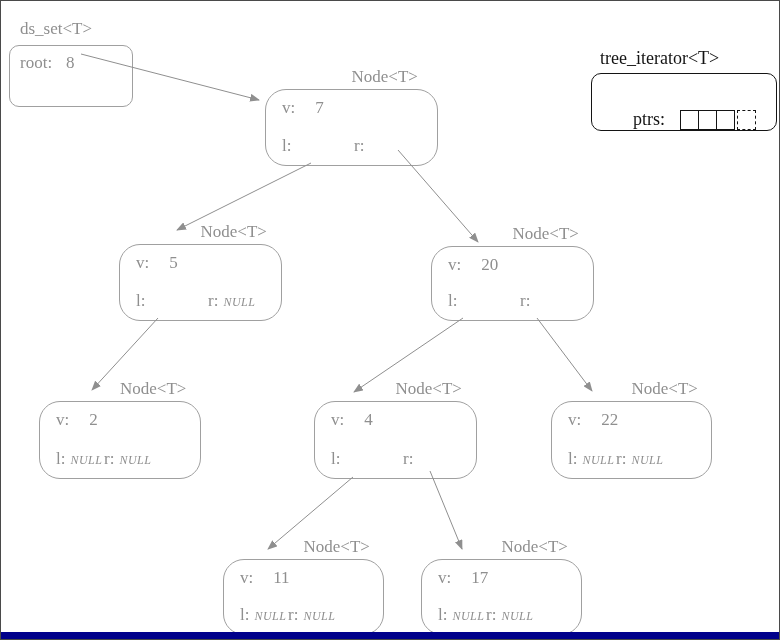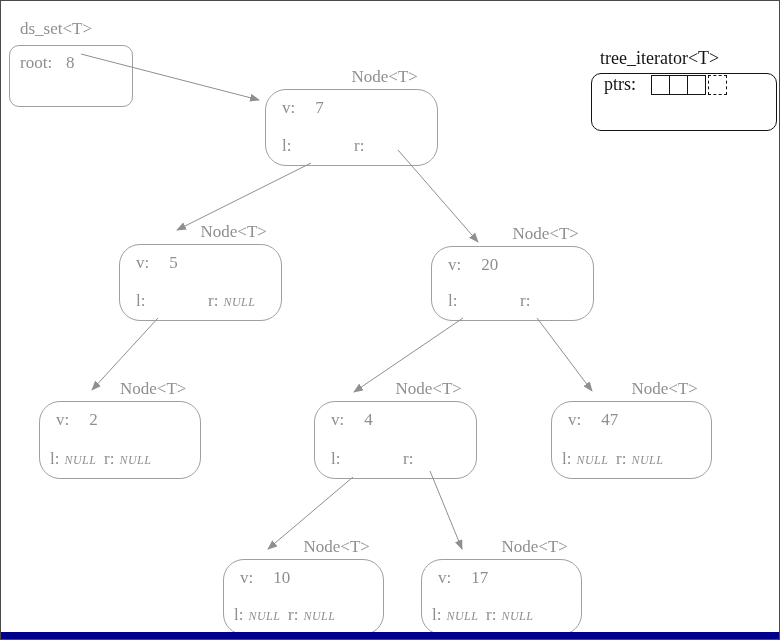--- a/index.html
+++ b/index.html
@@ -25,21 +25,21 @@
   }
   .node-title {
     position:absolute; left:50%; top:-23px;
     white-space:nowrap; color:var(--gray,#8f8f8f);
   }
   .row-v { position:absolute; top:8px; left:16px; white-space:nowrap; }
   .row-v .val { margin-left:20px; }
   .slot { position:absolute; bottom:9px; white-space:nowrap; }
   .slot-l { left:16px; }
   .slot-r { left:88px; }
-  .leaf .slot-l { left:10px; }
+  .leaf .slot-l { left:16px; }
   .leaf .slot-r { left:64px; }
   .null { font-size:12px; margin-left:5px; letter-spacing:.5px;font-style:italic; }
 
   
   .handle {
     position:absolute;
     border:1px solid var(--border_gray,#a0a0a0);
     border-radius:10px;
     color:var(--gray,#8f8f8f);
     font-size:17px;
@@ -50,22 +50,23 @@
   .handle-row { line-height:25px; white-space:nowrap; }
   .handle-row .val { margin-left:14px; }
 
   
   .iterator {
     position:absolute;
     border:1.5px solid var(--ink,#141414);
     border-radius:10px;
     color:var(--ink,#141414);
     font-size:18px;
-    display:flex; align-items:flex-start;
+    display:flex; align-items:flex-end;
     z-index:1;
+    padding-left:29px;
   }
   .iter-title { position:absolute; left:8px; top:-26px; white-space:nowrap; color:var(--ink,#141414); }
   .iter-inner { display:flex; align-items:center; padding-left:12px; gap:15px; }
   .ptr-cells { display:flex; }
   .ptr-cell { width:19px; height:20px; border:1px solid var(--ink,#141414); margin-left:-1px; background:#fff; }
   .ptr-cell:first-child { margin-left:0; }
   .ptr-cell.dashed { border-style:dashed; margin-left:2px; }
 
   
   .edges { position:absolute; left:0; top:0; z-index:2; pointer-events:none; }
@@ -147,28 +148,28 @@
 
   <div class="node" style="left:313px;top:400px;width:163px;height:78px">
     <div class="node-title">Node&lt;T&gt;</div>
     <div class="row-v"><span>v:</span><span class="val">4</span></div>
     <span class="slot slot-l"><span>l:</span><span class="null"></span></span>
     <span class="slot slot-r"><span>r:</span><span class="null"></span></span>
   </div>
 
   <div class="node leaf" style="left:550px;top:400px;width:161px;height:78px">
     <div class="node-title">Node&lt;T&gt;</div>
-    <div class="row-v"><span>v:</span><span class="val">47</span></div>
+    <div class="row-v"><span>v:</span><span class="val">22</span></div>
     <span class="slot slot-l"><span>l:</span><span class="null">NULL</span></span>
     <span class="slot slot-r"><span>r:</span><span class="null">NULL</span></span>
   </div>
 
   <div class="node leaf" style="left:222px;top:558px;width:161px;height:76px">
     <div class="node-title">Node&lt;T&gt;</div>
-    <div class="row-v"><span>v:</span><span class="val">10</span></div>
+    <div class="row-v"><span>v:</span><span class="val">11</span></div>
     <span class="slot slot-l"><span>l:</span><span class="null">NULL</span></span>
     <span class="slot slot-r"><span>r:</span><span class="null">NULL</span></span>
   </div>
 
   <div class="node leaf" style="left:420px;top:558px;width:161px;height:76px">
     <div class="node-title">Node&lt;T&gt;</div>
     <div class="row-v"><span>v:</span><span class="val">17</span></div>
     <span class="slot slot-l"><span>l:</span><span class="null">NULL</span></span>
     <span class="slot slot-r"><span>r:</span><span class="null">NULL</span></span>
   </div>

